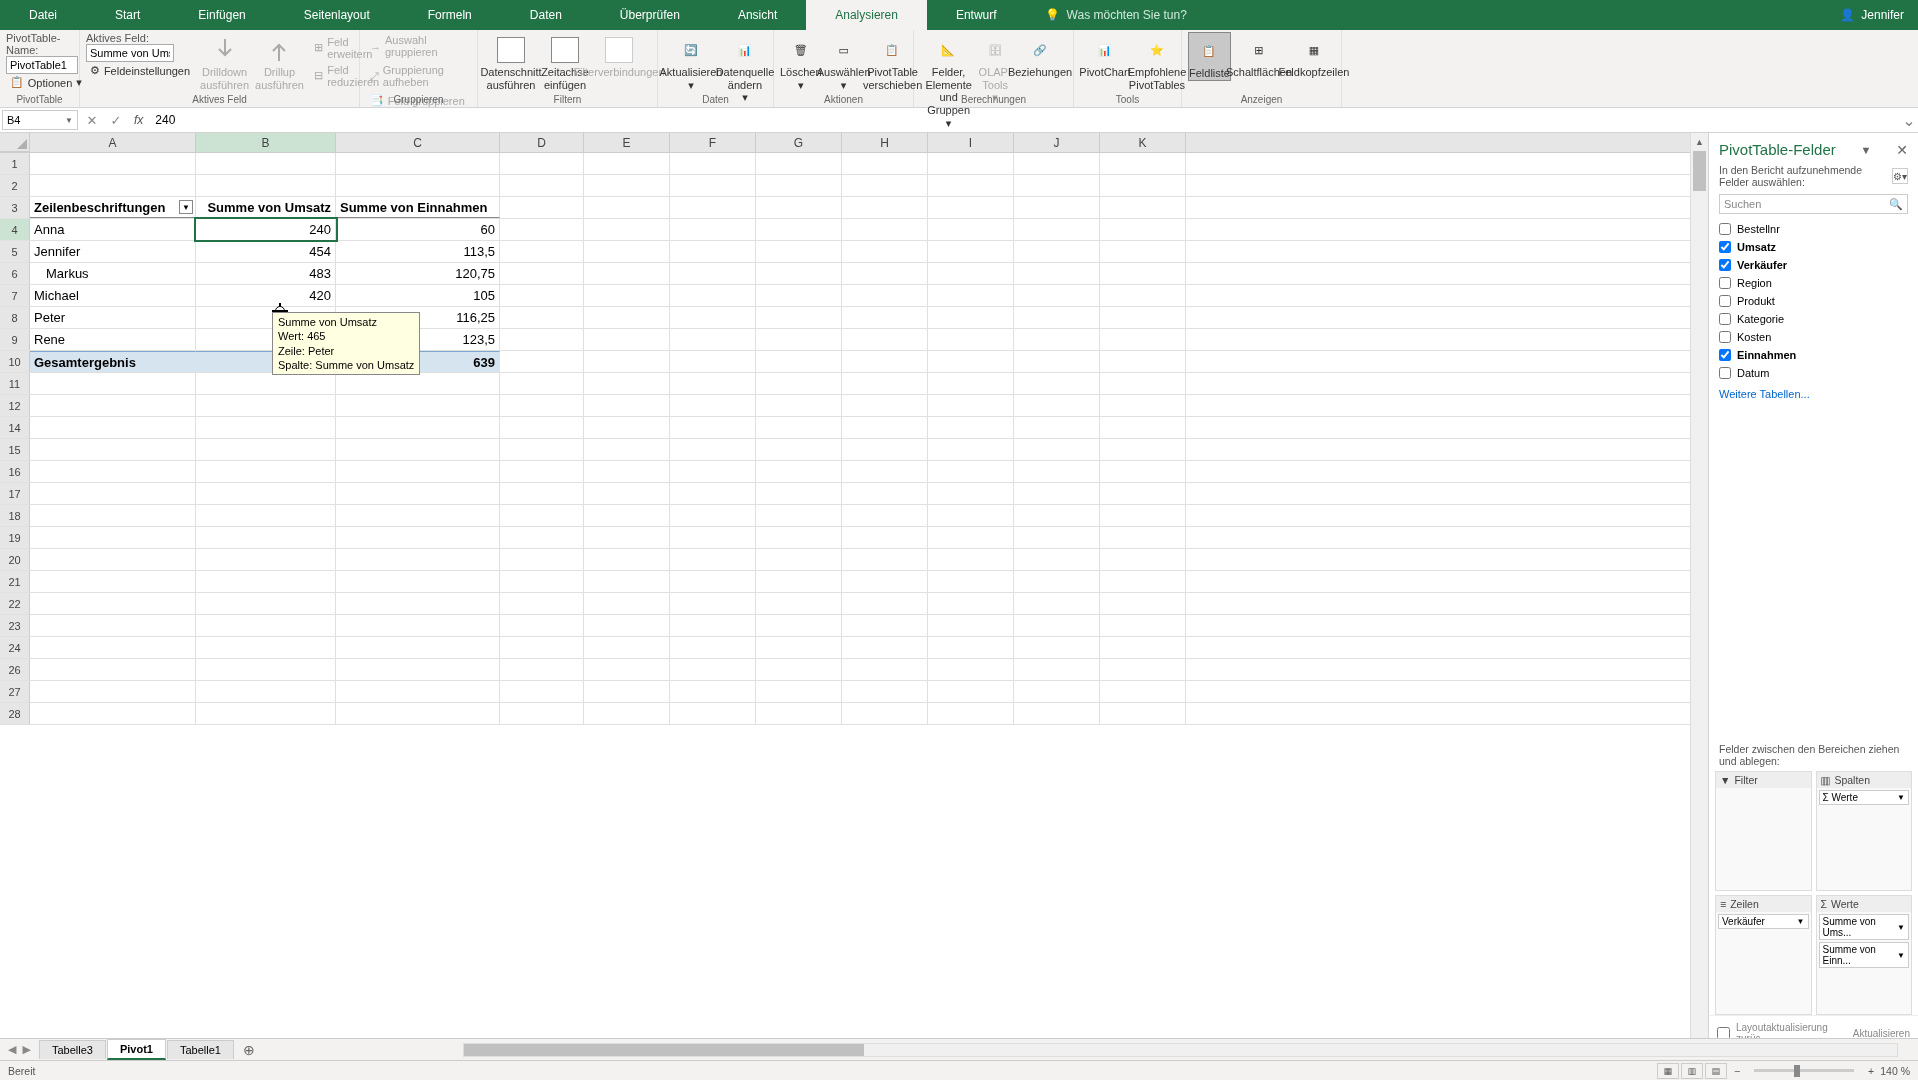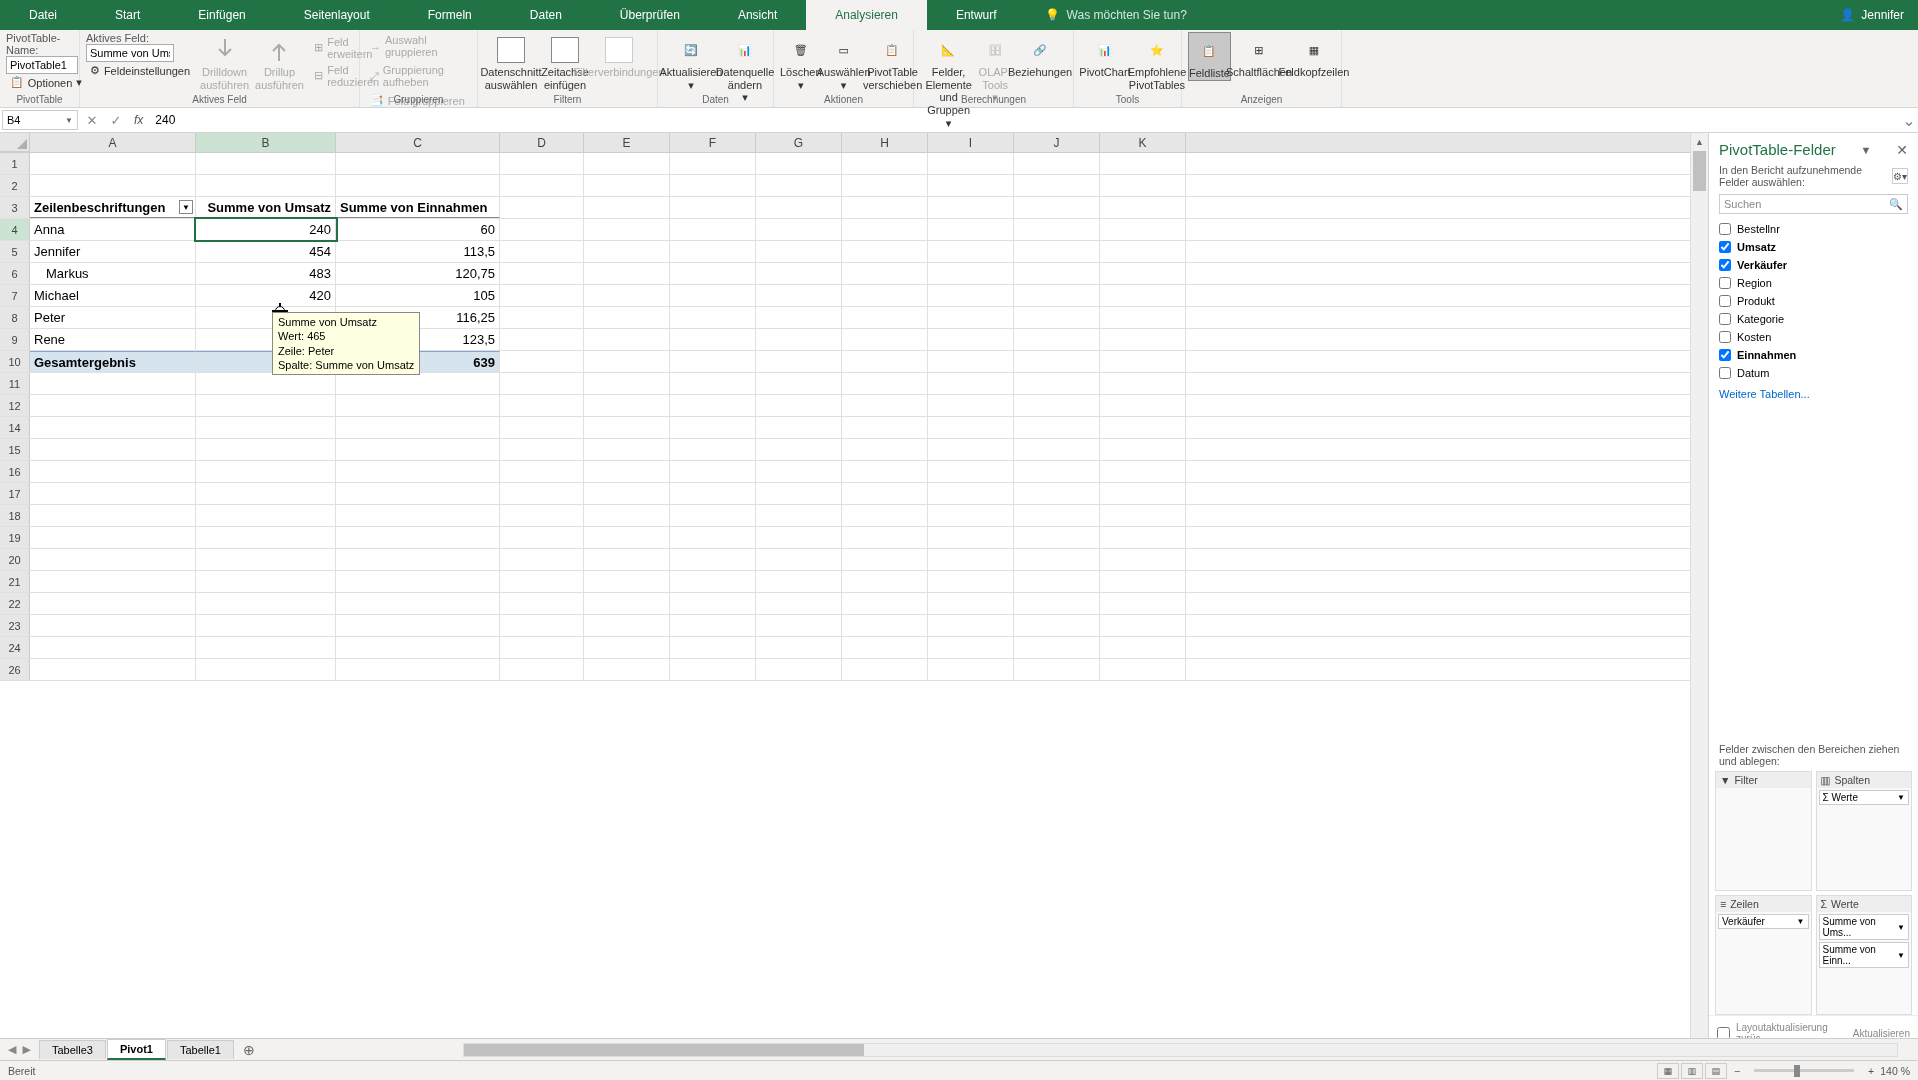--- a/index.html
+++ b/index.html
@@ -202,21 +202,21 @@
         </div>
     </div>
     <div class="ribbon-group-label">Gruppieren</div>
   </div>
   <div class="ribbon-group" style="width:180px">
     <div style="display:flex">
       <div class="ribbon-btn-large">
           <div class="icon">
             <div class="icon-box"></div>
           </div>
-          <span>Datenschnitt auswählen</span>
+          <span>Datenschnitt ausführen</span>
         </div>
       <div class="ribbon-btn-large">
           <div class="icon">
             <div class="icon-box"></div>
           </div>
           <span>Zeitachse einfügen</span>
         </div>
       <div class="ribbon-btn-large disabled">
           <div class="icon">
             <div class="icon-box" style="border-color:#ccc"></div>
@@ -645,20 +645,48 @@
           <div class="cell " style="width: 164px;"></div>
           <div class="cell " style="width: 84px;"></div>
           <div class="cell " style="width: 86px;"></div>
           <div class="cell " style="width: 86px;"></div>
           <div class="cell " style="width: 86px;"></div>
           <div class="cell " style="width: 86px;"></div>
           <div class="cell " style="width: 86px;"></div>
           <div class="cell " style="width: 86px;"></div>
           <div class="cell " style="width: 86px;"></div>
         </div>
+        <div class="row">
+          <div class="row-head">27</div>
+          <div class="cell " style="width: 166px;"></div>
+          <div class="cell " style="width: 140px;"></div>
+          <div class="cell " style="width: 164px;"></div>
+          <div class="cell " style="width: 84px;"></div>
+          <div class="cell " style="width: 86px;"></div>
+          <div class="cell " style="width: 86px;"></div>
+          <div class="cell " style="width: 86px;"></div>
+          <div class="cell " style="width: 86px;"></div>
+          <div class="cell " style="width: 86px;"></div>
+          <div class="cell " style="width: 86px;"></div>
+          <div class="cell " style="width: 86px;"></div>
+        </div>
+        <div class="row">
+          <div class="row-head">28</div>
+          <div class="cell " style="width: 166px;"></div>
+          <div class="cell " style="width: 140px;"></div>
+          <div class="cell " style="width: 164px;"></div>
+          <div class="cell " style="width: 84px;"></div>
+          <div class="cell " style="width: 86px;"></div>
+          <div class="cell " style="width: 86px;"></div>
+          <div class="cell " style="width: 86px;"></div>
+          <div class="cell " style="width: 86px;"></div>
+          <div class="cell " style="width: 86px;"></div>
+          <div class="cell " style="width: 86px;"></div>
+          <div class="cell " style="width: 86px;"></div>
+        </div>
       </div>
 
     <div class="tooltip" style="left:272px; top:179px">
       <div>Summe von Umsatz</div>
       <div>Wert: 465</div>
       <div>Zeile: Peter</div>
       <div>Spalte: Summe von Umsatz</div>
     </div>
     <div class="select-cursor" style="left:272px; top:170px">
         <div class="ring"></div>

